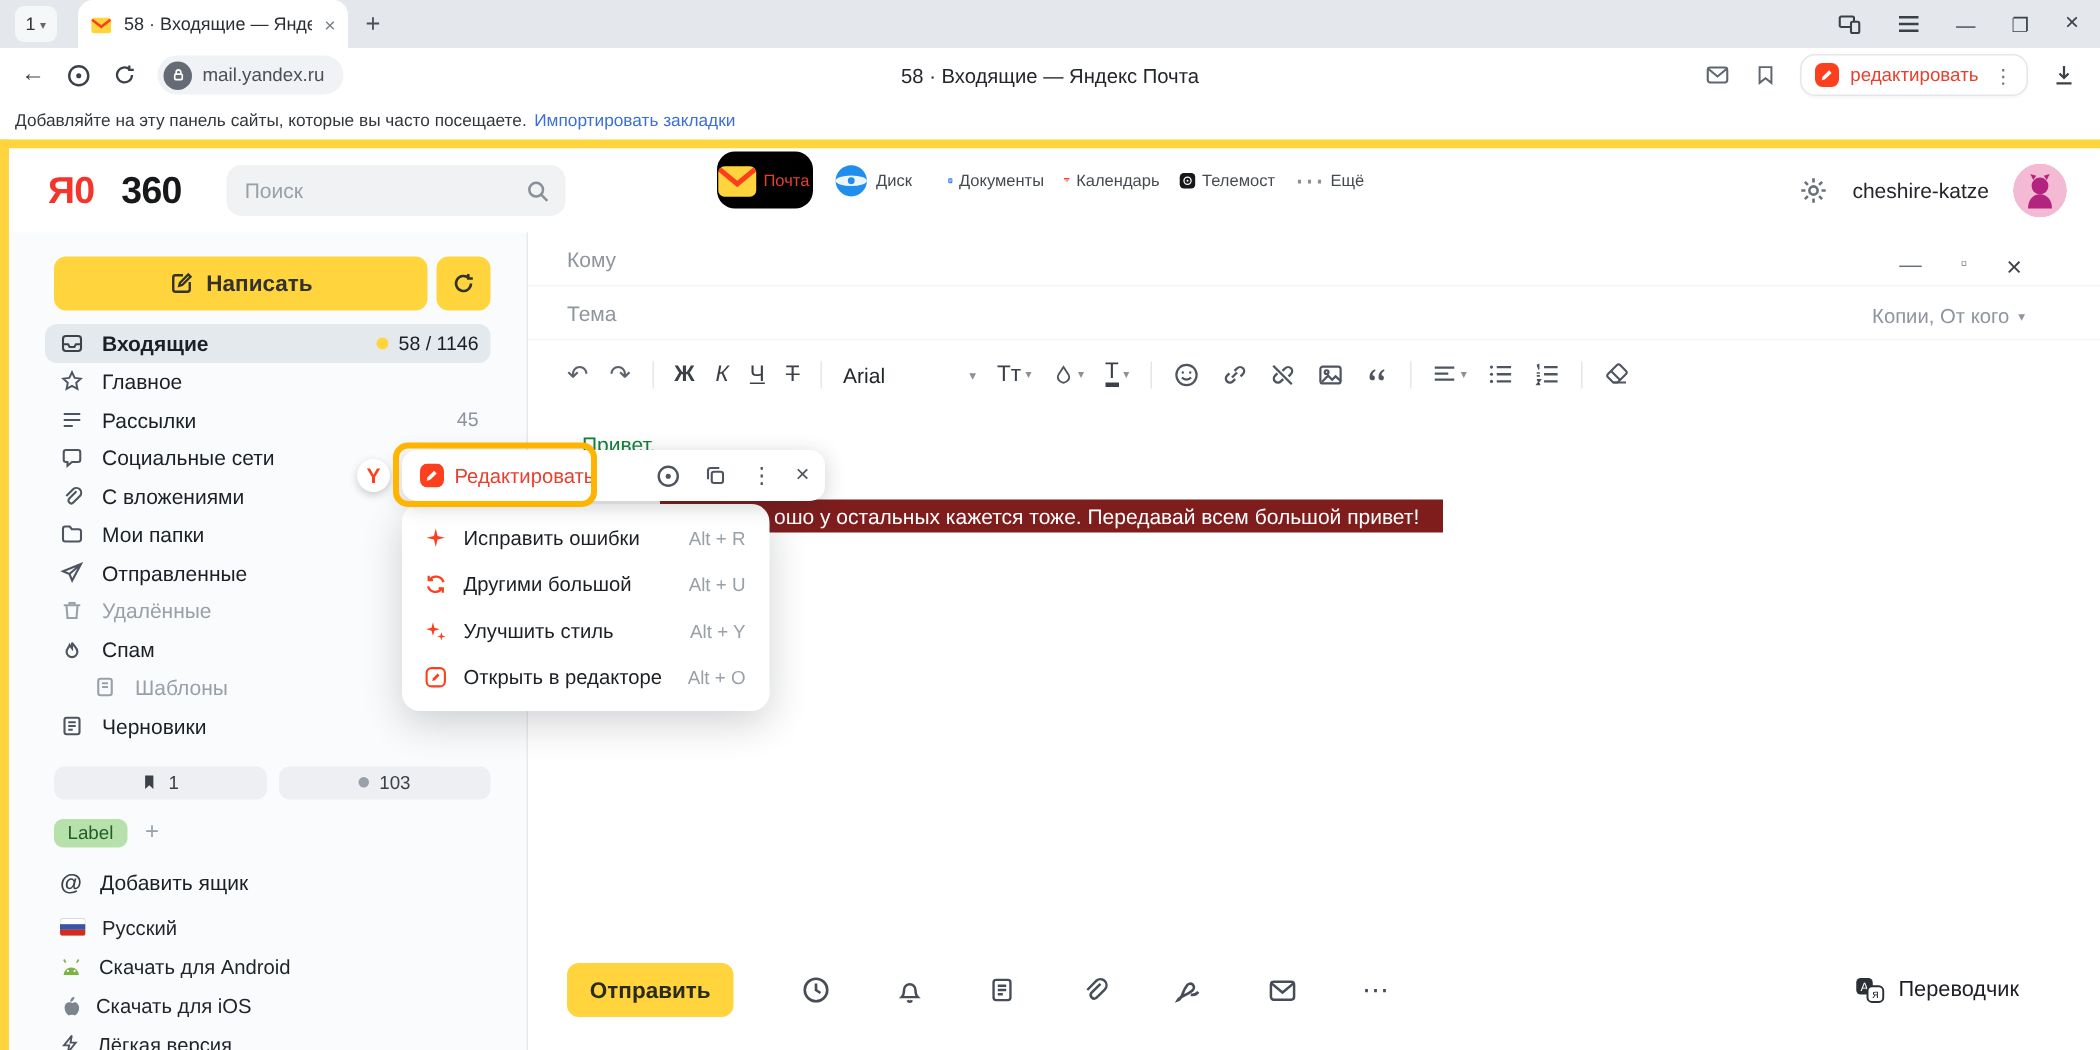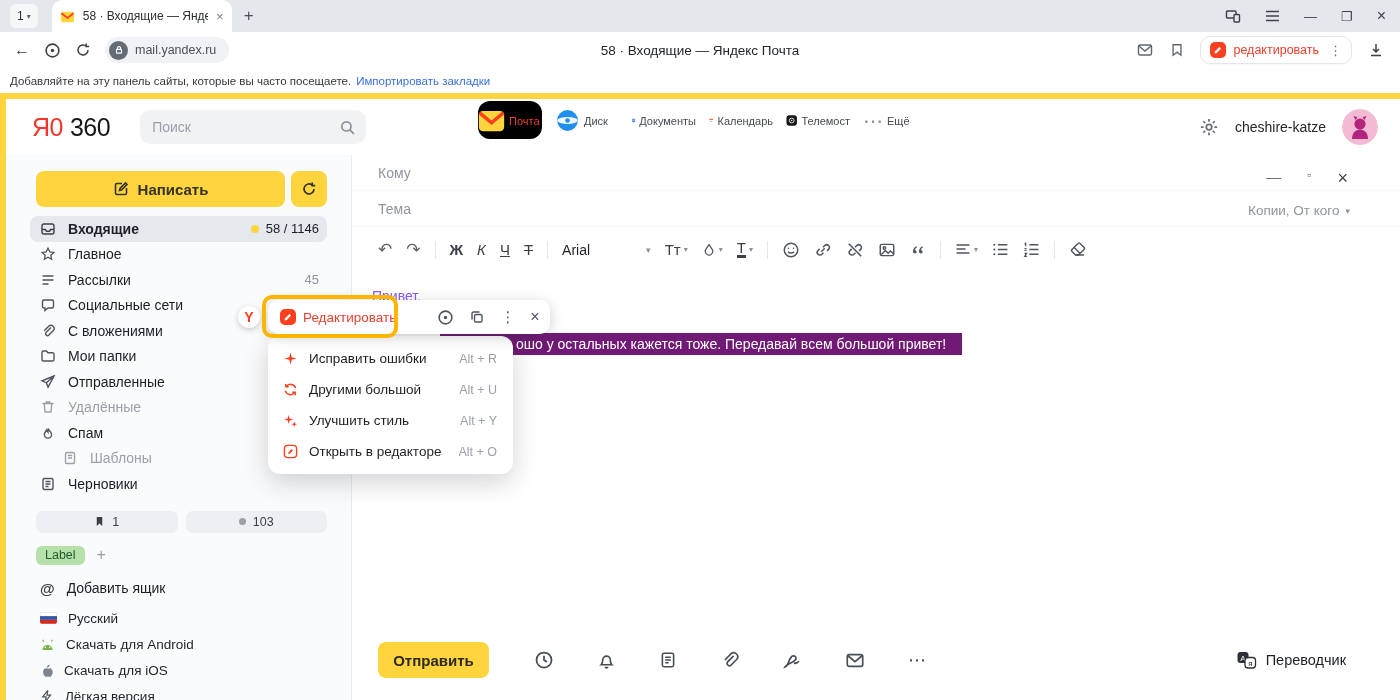--- a/index.html
+++ b/index.html
@@ -33,21 +33,21 @@
   
   .bmbar { position:absolute; left:0; top:68px; width:1400px; height:25px; background:#fff; display:flex; align-items:center; padding-left:10px; font-size:11.5px; color:#33373d; }
   .bmbar a { color:#3a70d6; text-decoration:none; margin-left:5px;text-align:right; }
 
   
   .ystrip-top { position:absolute; left:0; top:93px; width:1400px; height:6px; background:#ffd43c; }
   .ystrip-left { position:absolute; left:0; top:93px; width:6px; height:607px; background:#ffd43c; }
 
   
   .hdr { position:absolute; left:6px; top:99px; right:0; height:56px; background:#fff; display:flex; align-items:center; }
-  .logo { margin-left:26px; display:flex; align-items:baseline; gap:7px; font-weight:400; font-size:25px; letter-spacing:-0.5px; }
+  .logo { margin-left:26px; display:flex; align-items:baseline; gap:18px; font-weight:700; font-size:25px; letter-spacing:-0.5px; }
   .logo .ya { color:#f5352c; }
   .logo .suite { color:#17181a; }
   .searchbox { margin-left:30px; width:226px; height:34px; background:#f1f2f4; border-radius:10px; display:flex; align-items:center; padding:0 10px 0 12px; }
   .searchbox input { flex:1; border:none; outline:none; background:transparent; font-size:14px; color:#1b1f26; font-family:"Liberation Sans", sans-serif; }
   .searchbox input::placeholder { color:#99a0a8; }
   .apps { position:absolute; left:472px; top:2px; display:flex; gap:13px; }
   .app { width:64px; display:flex; flex-direction:row; align-items:center; gap:4px; padding:7px 0 6px; border-radius:12px; }
   .app .applbl { font-size:11px; color:#454a52; }
   .app.active { background:#000000; }
   .app.active .applbl { color:#e8402f; }
@@ -93,22 +93,22 @@
   .fmt .chev { font-size:8px; color:#8a9099; }
   .arrowglyph { font-size:17px; color:#5b626e; }
   .g-bold { font-weight:700; }
   .g-italic { font-style:italic; }
   .g-under { text-decoration:underline; }
   .g-strike { text-decoration:line-through; }
   .g-color { border-bottom:3px solid #3c4149; line-height:14px; }
   .fontsel { font-size:14px; color:#23262b; display:flex; align-items:center; gap:56px; }
 
   
-  .greeting { position:absolute; left:372px; top:288px; font-size:14px; color:#8b5cf6; z-index:4; }
-  .selline { position:absolute; left:440px; top:333px; height:22px; width:522px; background:#701a75; color:#fff; font-size:14px; line-height:22px; padding-left:76px; white-space:nowrap; overflow:hidden; z-index:5; }
+  .greeting { position:absolute; left:388px; top:288px; font-size:14px; color:#15803d; z-index:4; }
+  .selline { position:absolute; left:440px; top:333px; height:22px; width:522px; background:#7f1d1d; color:#fff; font-size:14px; line-height:22px; padding-left:76px; white-space:nowrap; overflow:hidden; z-index:5; }
   .floatbar { position:absolute; left:268px; top:300px; height:34px; background:#fff; border-radius:10px; box-shadow:0 3px 14px rgba(30,36,46,.22); display:flex; align-items:center; padding:0 10px 0 12px; gap:15px; z-index:20; }
   .floatedit { display:flex; align-items:center; gap:7px; font-size:13.5px; color:#e8402f; padding-right:26px; }
   .floatico { color:#4e5560; display:flex; align-items:center; }
   .hlbox { position:absolute; left:262px; top:295px; width:136px; height:43px; border:4px solid #ffb400; border-radius:10px; z-index:30; pointer-events:none; }
   .ybadge { position:absolute; left:238px; top:306px; width:22px; height:22px; background:#fff; border-radius:50%; box-shadow:0 2px 6px rgba(0,0,0,.2); display:flex; align-items:center; justify-content:center; color:#fc3f1d; font-weight:700; font-size:14px; z-index:21; }
   .menu { position:absolute; left:268px; top:336px; width:245px; background:#fff; border-radius:12px; box-shadow:0 8px 26px rgba(30,36,46,.2); padding:7px 0; z-index:18; }
   .mitem { height:31px; display:flex; align-items:center; padding:0 16px 0 15px; gap:11px; }
   .mitem .mlabel { flex:1; font-size:13.5px; color:#1c1f24; }
   .mitem .mshort { font-size:12.5px; color:#9aa0a8; }
 

